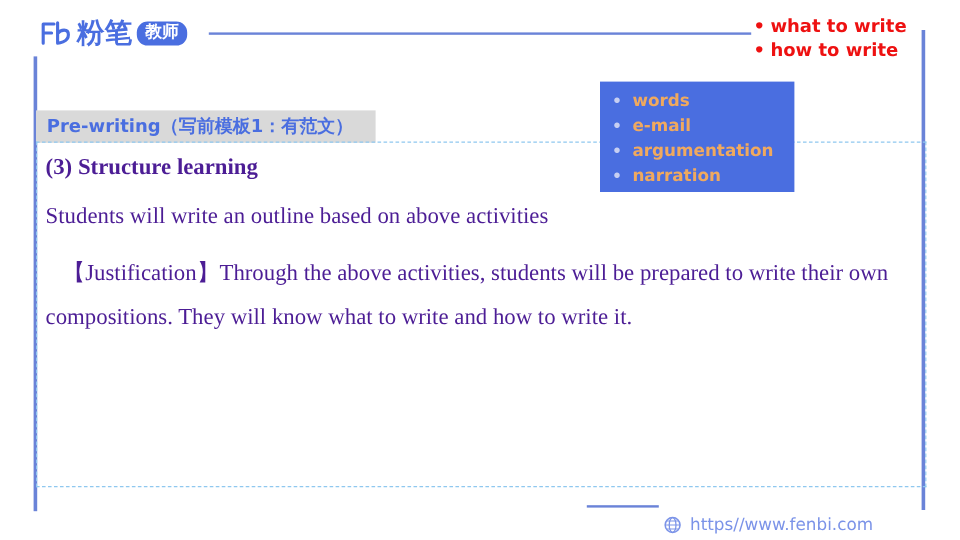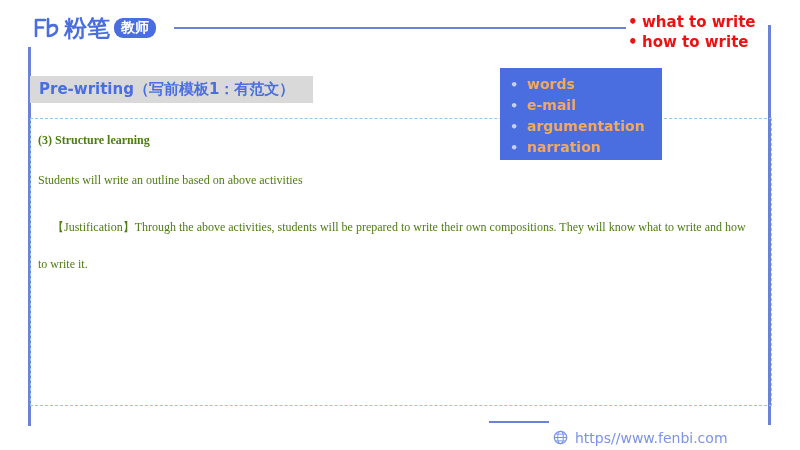--- a/index.html
+++ b/index.html
@@ -115,21 +115,21 @@
     color: #ee1111;
     font-size: 15px;
     width: 14px;
     display: inline-block;
   }
 
   
   .section-band {
     position: absolute;
     left: 30px;
-    top: 76px;
+    top: 92px;
     width: 283px;
     height: 27px;
     background: #d9d9d9;
     display: flex;
     align-items: center;
   }
   .section-band-text {
     padding-left: 9px;
     color: #4a6ee0;
     font-family: "DejaVu Sans", "Liberation Sans", sans-serif;
@@ -149,22 +149,22 @@
     box-sizing: border-box;
   }
 
   
   .body-text {
     position: absolute;
     left: 38px;
     top: 126px;
     width: 718px;
     font-family: "Liberation Serif", "DejaVu Serif", serif;
-    font-size: 12px;
-    color: #4d7c0f;
+    font-size: 19px;
+    color: #4c1d95;
   }
   .p-head {
     font-weight: bold;
     margin: 0 0 2px 0;
     line-height: 28px;
   }
   .p-body {
     margin: 0;
     line-height: 37px;
     text-align: left;

